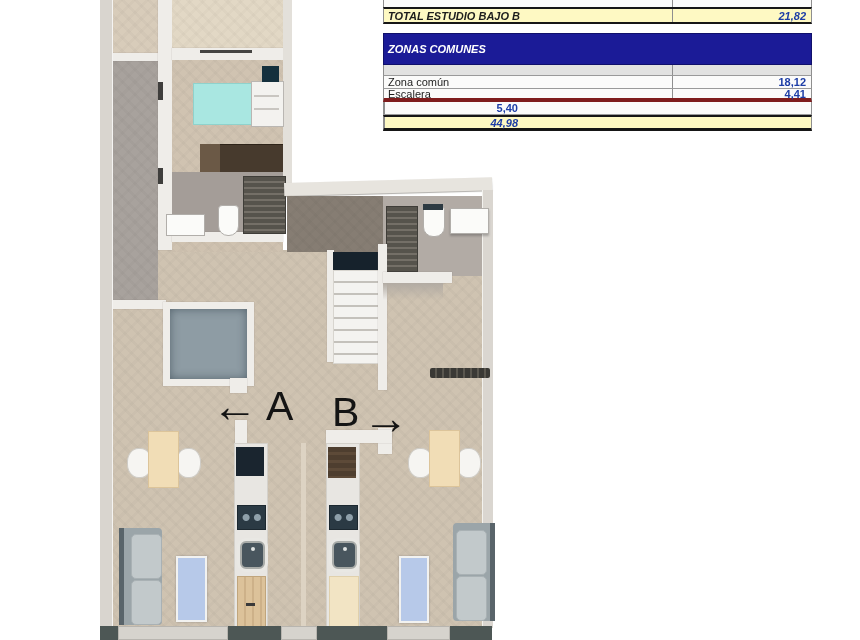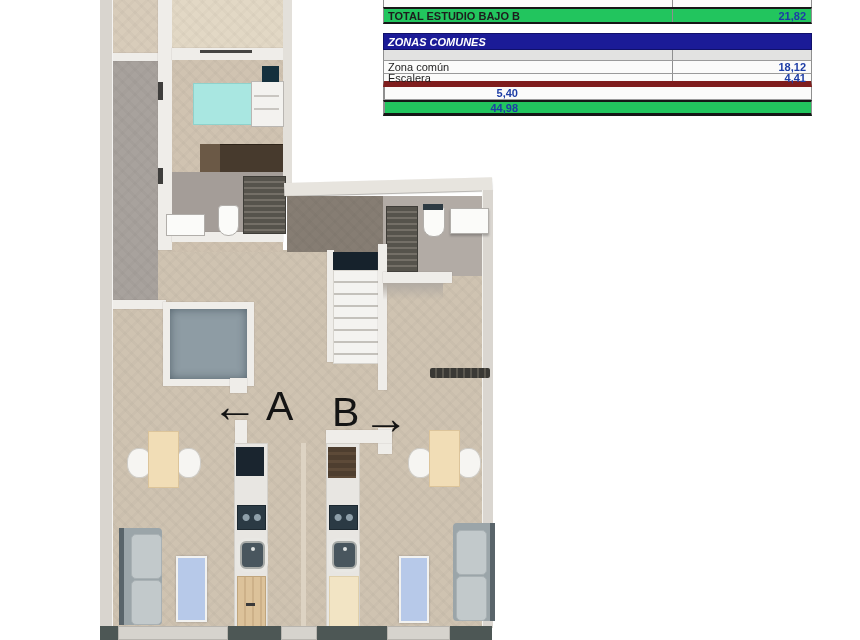--- a/index.html
+++ b/index.html
@@ -27,21 +27,21 @@
   .unit-letter{color:#141414;font-size:41px;line-height:1;font-family:"Liberation Sans",sans-serif;}
 
   
   #stats{position:absolute;left:383px;top:0;width:429px;font-family:"Liberation Sans",sans-serif;}
   .t-row{position:relative;display:flex;align-items:center;box-sizing:border-box;
      border-left:1px solid #8f8f8f;border-right:1px solid #8f8f8f;background:#fbfbfa;}
   .t-label{flex:1;padding-left:4px;font-size:11px;color:#1d1d1d;white-space:nowrap;overflow:hidden;}
   .t-value{width:139px;box-sizing:border-box;border-left:1px solid #8f8f8f;text-align:right;
      padding-right:5px;font-size:11px;color:#1d3da6;font-weight:bold;align-self:stretch;
      display:flex;align-items:center;justify-content:flex-end;}
-  .t-total{background:#22c55e;border-top:2px solid #161616;border-bottom:2px solid #161616;}
+  .t-total{background:#fef9c3;border-top:2px solid #161616;border-bottom:2px solid #161616;font-style:italic;}
   .t-total .t-label{font-weight:bold;}
   .t-header{background:#1b1b97;border:1px solid #10106b;color:#fff;display:flex;align-items:center;}
   .t-header span{font-size:11px;font-weight:bold;font-style:italic;white-space:nowrap;}
 </style>
 </head>
 <body>
 
 <div id="stage">
 
   <div class="abs" id="plan" style="left:0;top:0;width:860px;height:640px;">
@@ -160,32 +160,32 @@
         <span class="t-value"></span>
     </div>
 
     <div class="t-row t-total" style="height:17px;">
       <span class="t-label">TOTAL ESTUDIO BAJO B</span>
       <span class="t-value">21,82</span>
     </div>
 
     <div style="height:9px;"></div>
 
-    <div class="t-row t-header" style="height:17px;justify-content:flex-end;">
+    <div class="t-row t-header" style="height:32px;justify-content:flex-end;">
       <span class="t-label" style="color:#fff;">ZONAS COMUNES</span>
     </div>
     <div class="t-row" style="height:11px;background:#e2e2e1;border-bottom:1px solid #9a9a9a;">
       <span class="t-label"></span>
         <span class="t-value"></span>
     </div>
     <div class="t-row" style="height:13px;border-bottom:1px solid #9a9a9a;">
       <span class="t-label">Zona común</span>
       <span class="t-value">18,12</span>
     </div>
-    <div class="t-row" style="height:13px;border-bottom:6px solid #7f1d1d;justify-content:space-between;">
+    <div class="t-row" style="height:13px;border-bottom:4px solid #7f1d1d;justify-content:space-between;">
       <span class="t-label">Escalera</span>
       <span class="t-value">4,41</span>
     </div>
     <div class="t-row" style="height:13px;border-bottom:1px solid #9a9a9a;">
       <span class="t-value">5,40</span>
     </div>
     <div class="t-row t-total" style="height:16px;border-bottom-width:3px;">
       <span class="t-value">44,98</span>
     </div>
   </div>

